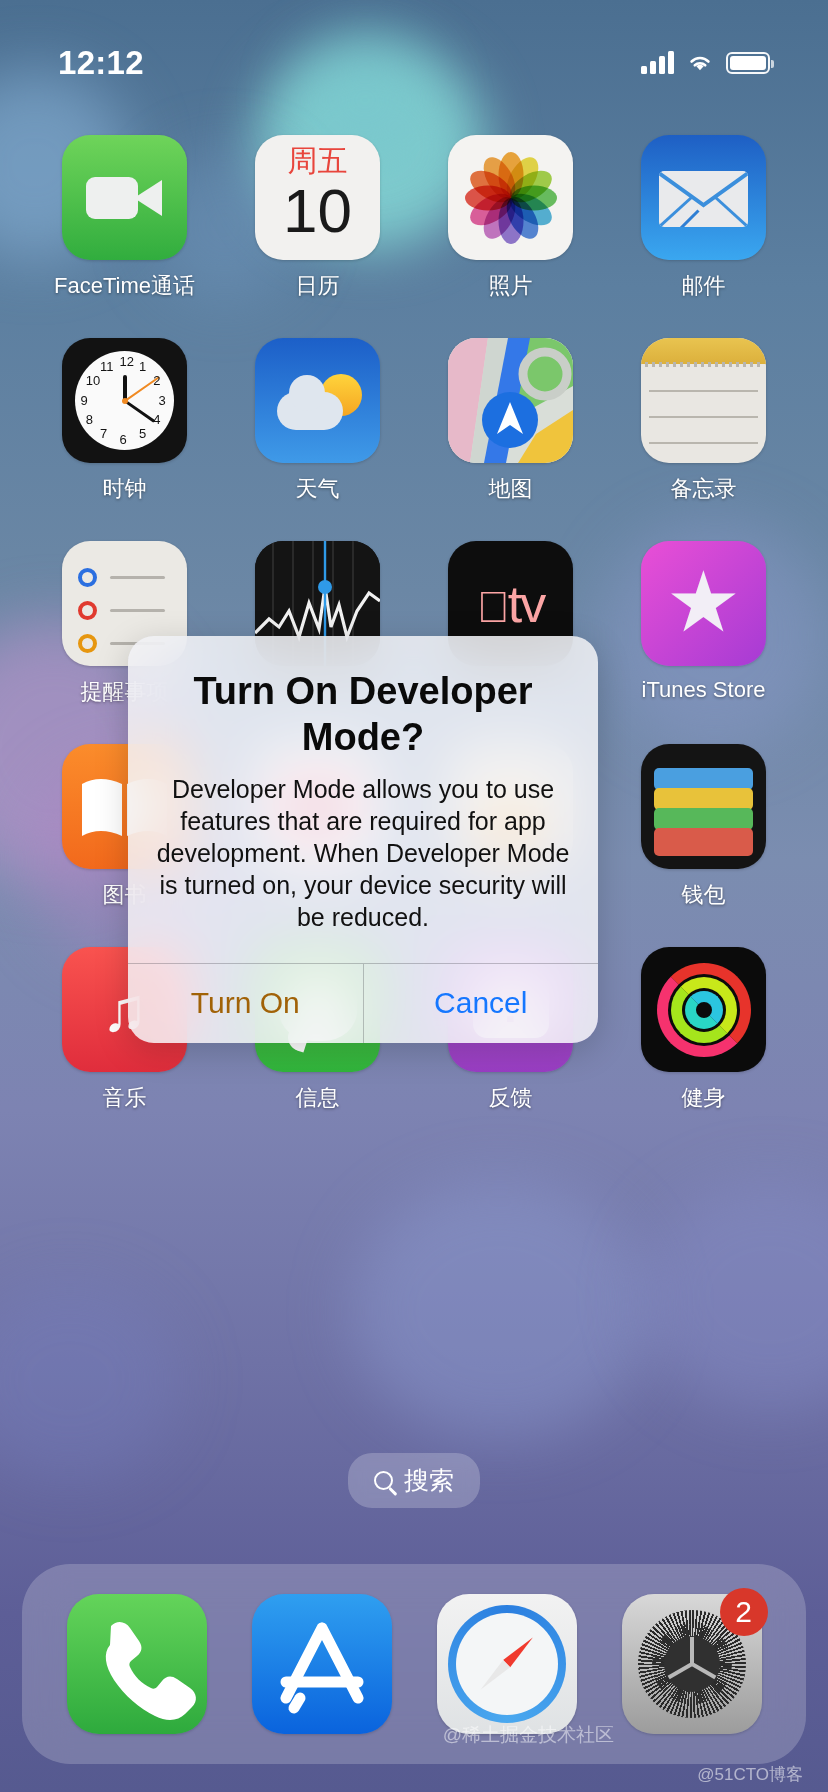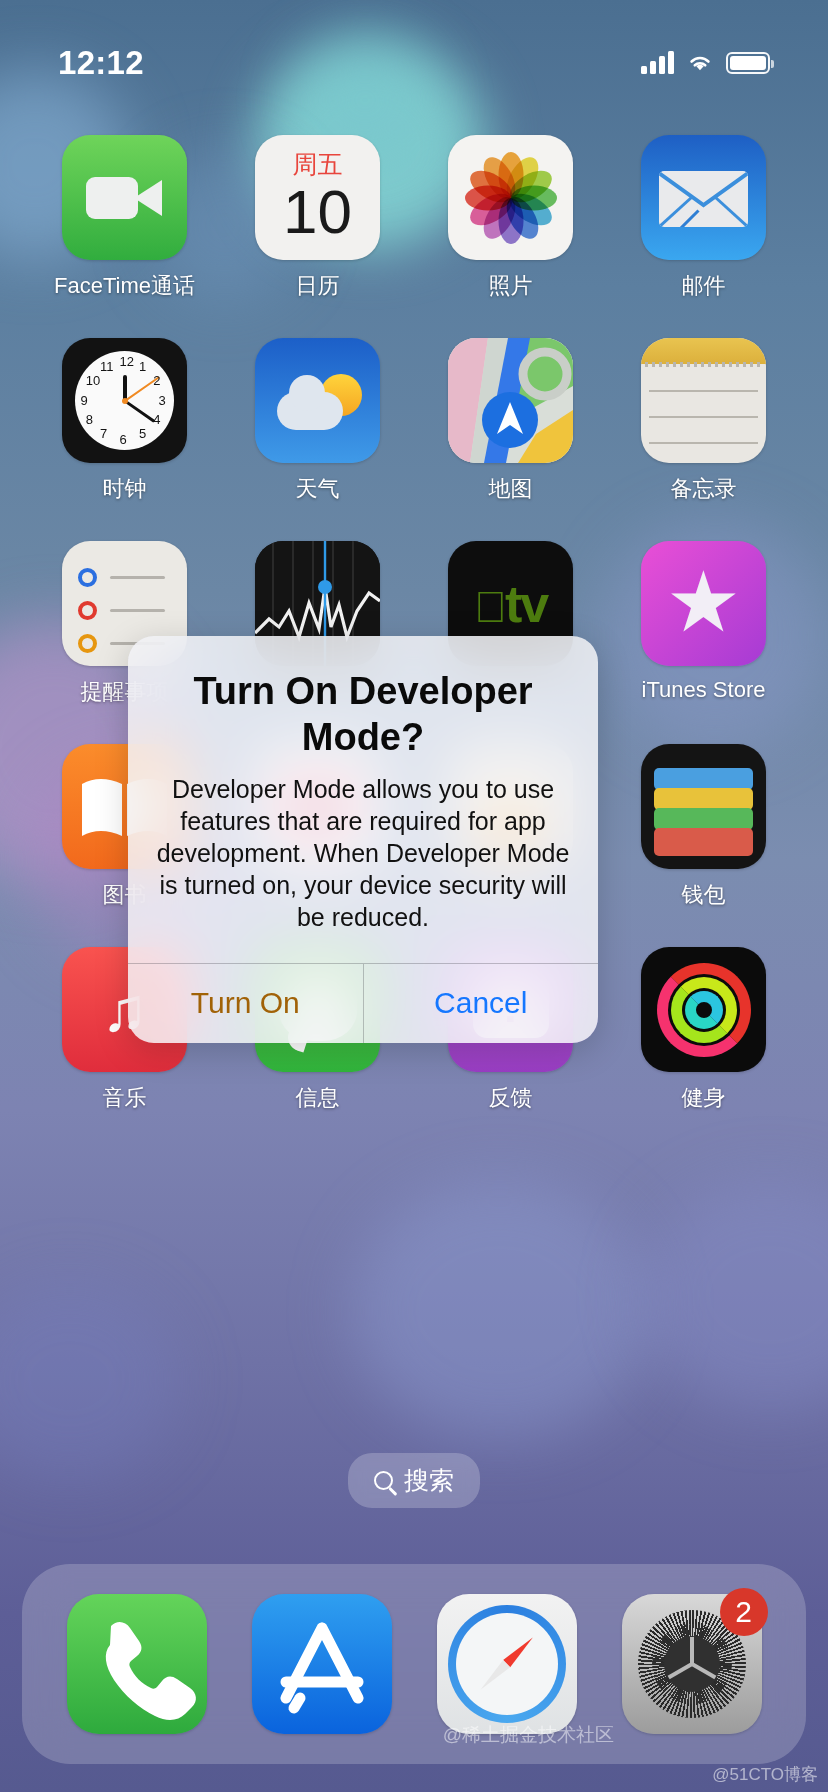--- a/index.html
+++ b/index.html
@@ -53,21 +53,21 @@
           box-shadow:0 1px 3px rgba(0,0,0,.18); }
   .label { margin-top:11px; font-size:22px; color:#fff; text-shadow:0 1px 3px rgba(0,0,0,.45); white-space:nowrap; }
 
   
   .ic-facetime { background:linear-gradient(180deg,#6fd45a,#31ad3e); }
   .ic-facetime::before { content:""; position:absolute; left:24px; top:42px; width:52px; height:42px; background:#eef0ef; border-radius:9px; }
   .ic-facetime::after { content:""; position:absolute; left:72px; top:45px; width:0; height:0;
      border-top:18px solid transparent; border-bottom:18px solid transparent; border-right:28px solid #eef0ef; }
 
   .ic-calendar { background:#f2f1ef; display:flex; flex-direction:column; align-items:center; }
-  .cal-dow { font-size:25px; color:#e8453c; font-weight:500; margin-top:17px; line-height:1; }
+  .cal-dow { font-size:30px; color:#e8453c; font-weight:500; margin-top:11px; line-height:1; }
   .cal-day { font-size:62px; color:#1a1a1a; font-weight:300; line-height:1; margin-top:4px; }
 
   .ic-photos { background:#f4f3f1; }
   .petal { position:absolute; left:50%; top:50%; width:25px; height:46px; border-radius:50%;
            transform-origin:50% 100%; opacity:.92; mix-blend-mode:multiply; }
 
   .ic-camera { background:linear-gradient(180deg,#d3d3d3,#a5a5a5); }
   .cam-body { position:absolute; left:16px; top:30px; width:93px; height:66px; background:#1c1c1c; border-radius:13px; }
   .cam-hump { position:absolute; left:40px; top:20px; width:45px; height:16px; background:#1c1c1c; border-radius:6px 6px 0 0; }
   .cam-lens { position:absolute; left:40px; top:44px; width:38px; height:42px; border:5px solid #8d8d8d; border-radius:50%; }
@@ -98,21 +98,21 @@
   .notes-perf { position:absolute; left:4px; top:24px; width:117px; height:5px; background:repeating-linear-gradient(90deg,#b9b6ae 0 3px,transparent 3px 7px); }
   .notes-line { position:absolute; left:8px; width:109px; height:2px; background:#b9b6ae; }
 
   .ic-reminders { background:#ebe9e4; }
   .rem-row { position:absolute; left:16px; display:flex; align-items:center; gap:13px; }
   .rem-dot { width:19px; height:19px; border-radius:50%; border:4px solid; }
   .rem-line { width:55px; height:3px; background:#b5b2ac; border-radius:2px; }
 
   .ic-stocks { background:#141414; }
   .ic-appletv { background:#0d0d0d; display:flex; align-items:center; justify-content:center; }
-  .tv-text { color:#4d7c0f; font-size:52px; font-weight:700; letter-spacing:-2px; }
+  .tv-text { color:#fca5a5; font-size:52px; font-weight:400; letter-spacing:-2px; }
 
   .ic-itunes { background:linear-gradient(135deg,#e94fd6,#a63bd4); }
   .star { position:absolute; left:50%; top:50%; transform:translate(-50%,-52%); font-size:84px; color:#f2eef6; line-height:1; }
 
   .ic-books { background:linear-gradient(180deg,#fb8c2b,#f2691c); }
   .ic-health { background:#ffffff; }
   .ic-home { background:linear-gradient(180deg,#f5f0e6,#ece4d5); }
   .house { position:absolute; left:50%; top:52%; transform:translate(-50%,-50%); width:0; height:0;
            border-left:34px solid transparent; border-right:34px solid transparent; border-bottom:34px solid #f0a33a; }
   .house-b { position:absolute; left:50%; top:62%; transform:translateX(-50%); width:52px; height:30px; background:#f0a33a; }
@@ -189,21 +189,21 @@
     background:rgba(243,243,246,.86); backdrop-filter:blur(26px) saturate(160%);
     box-shadow:0 8px 34px rgba(0,0,0,.18);
   }
   .alert-body { padding:32px 24px 30px 24px; text-align:center; }
   .alert-title { font-size:38px; font-weight:700; color:#0a0a0a; line-height:1.22; }
   .alert-msg { margin-top:12px; font-size:25px; color:#111; line-height:1.28; }
   .alert-actions { display:flex; border-top:1px solid rgba(60,60,67,.29); height:80px; }
   .alert-btn { flex:1; display:flex; align-items:center; justify-content:center; font-size:30px; }
   .alert-btn + .alert-btn { border-left:1px solid rgba(60,60,67,.29);text-align:right; }
 
-  .wm { position:absolute; right:10px; bottom:6px; font-size:17px; color:rgba(255,255,255,.55); z-index:50; }
+  .wm { position:absolute; right:25px; bottom:6px; font-size:17px; color:rgba(255,255,255,.55); z-index:50; }
   .wm2 { position:absolute; right:214px; bottom:44px; font-size:19px; color:rgba(255,255,255,.5); z-index:50; }
 </style>
 </head>
 <body>
 
 <div class="wall">
   <div class="blob b1"></div>
     <div class="blob b10"></div>
     <div class="blob b2"></div>
   <div class="blob b3"></div>

